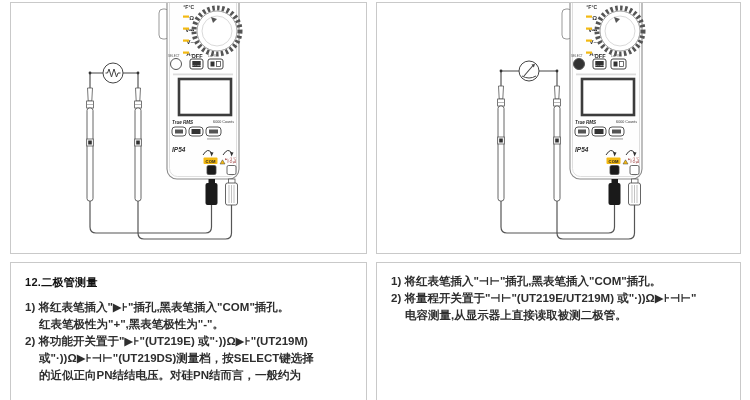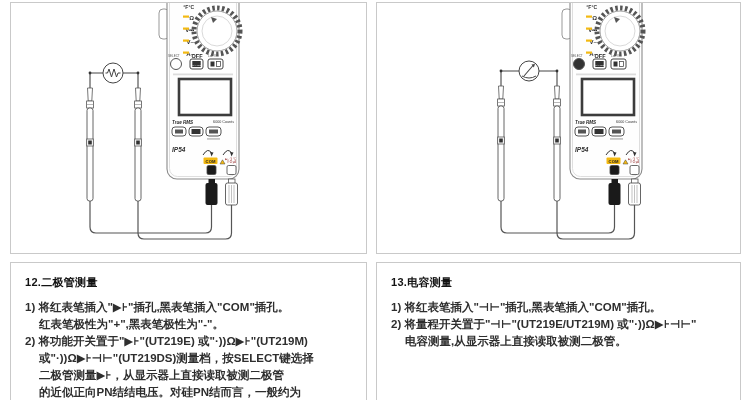--- a/index.html
+++ b/index.html
@@ -251,27 +251,25 @@
   </div>
 
   <div class="panel" id="panel-diode-text">
     <div class="sec-heading">12.二极管测量</div>
     <div>
 
     <div class="tline">1) 将红表笔插入"▶⊦"插孔,黑表笔插入"COM"插孔。</div>
         <div class="tline ind">红表笔极性为"+",黑表笔极性为"-"。</div>
         <div class="tline">2) 将功能开关置于"▶⊦"(UT219E) 或"·))Ω▶⊦"(UT219M)</div>
         <div class="tline ind">或"·))Ω▶⊦⊣⊢"(UT219DS)测量档，按SELECT键选择</div>
-        <div class="tline ind">二极管测量▶⊦，从显示器上直接读取被测二极管</div>
         <div class="tline ind">的近似正向PN结结电压。对硅PN结而言，一般约为</div>
       </div>
   </div>
 
   <div class="panel" id="panel-cap-text">
-    <div class="sec-heading">13.电容测量</div>
     <div>
 
     <div class="tline">1) 将红表笔插入"⊣⊢"插孔,黑表笔插入"COM"插孔。</div>
         <div class="tline">2) 将量程开关置于"⊣⊢"(UT219E/UT219M) 或"·))Ω▶⊦⊣⊢"</div>
         <div class="tline ind">电容测量,从显示器上直接读取被测二极管。</div>
       </div>
 
   </div>
 
 </div>

